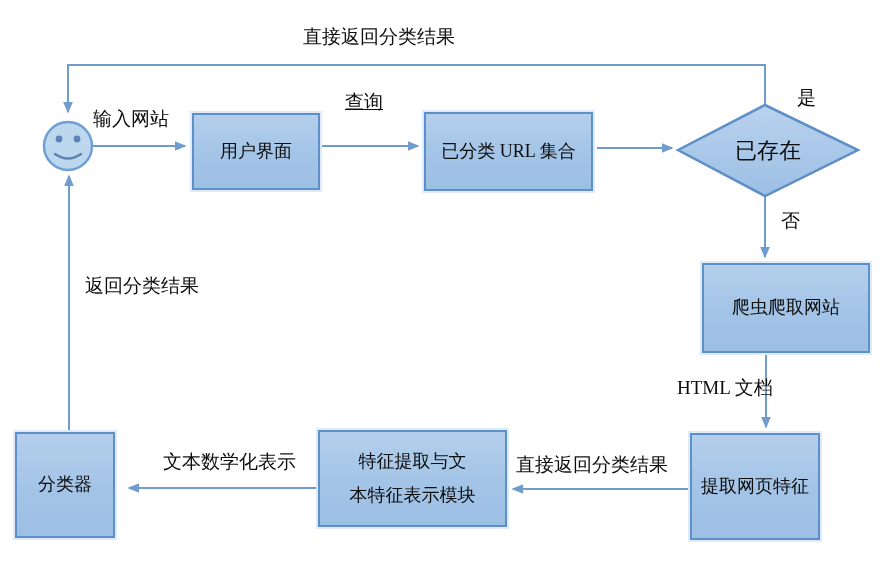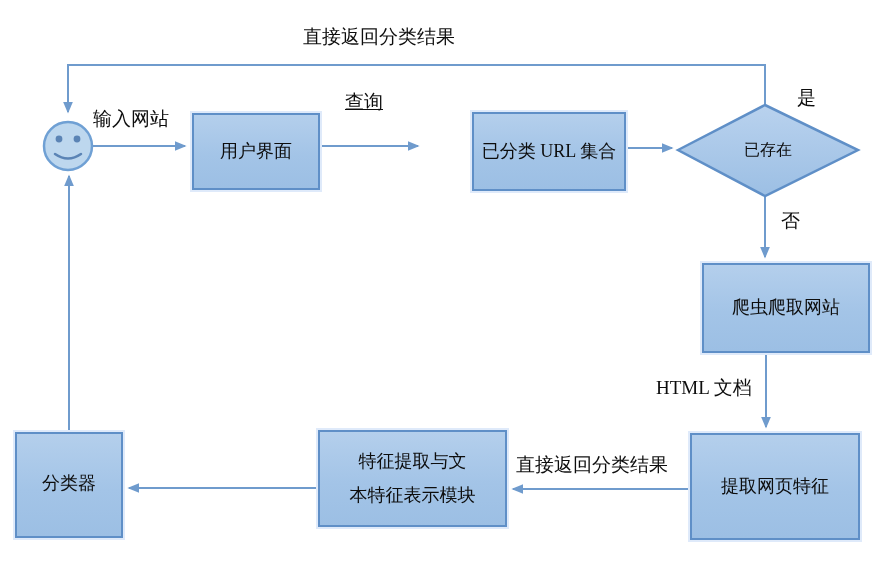--- a/index.html
+++ b/index.html
@@ -31,43 +31,43 @@
     display: flex;
     align-items: center;
     justify-content: center;
     text-align: center;
     color: #0d0d0d;
     font-size: 18px;
     white-space: pre-line;
     line-height: 1.85;
   }
   .node-ui         { left: 192px; top: 113px; width: 128px; height: 77px; }
-  .node-url-set    { left: 424px; top: 112px; width: 154px; height: 79px; margin-left: 48px; }
+  .node-url-set    { left: 424px; top: 112px; width: 169px; height: 79px; }
   .node-crawler    { left: 702px; top: 263px; width: 168px; height: 90px; }
-  .node-extract    { left: 690px; top: 433px; width: 170px; height: 107px; }
+  .node-extract    { left: 690px; top: 433px; width: 130px; height: 107px; }
   .node-feature    { left: 318px; top: 430px; width: 189px; height: 97px; }
-  .node-classifier { left: 15px;  top: 432px; width: 108px; height: 106px; font-family: Liberation Mono, monospace; }
+  .node-classifier { left: 15px;  top: 432px; width: 100px; height: 106px; }
   .diamond-label {
     position: absolute;
     left: 678px; top: 105px; width: 180px; height: 91px;
     display: flex; align-items: center; justify-content: center;
-    color: #0d0d0d; font-size: 16px;
+    color: #0d0d0d; font-size: 22px;
   }
   .edge-label {
     position: absolute;
     color: #0d0d0d;
     font-size: 19px;
     white-space: nowrap;
   }
   .lbl-direct-return  { left: 303px; top: 24px;  }
   .lbl-input-site     { left: 93px;  top: 106px; }
   .lbl-query          { left: 345px; top: 89px; text-decoration: underline;  }
   .lbl-yes            { left: 797px; top: 85px;  }
   .lbl-no             { left: 781px; top: 208px; }
-  .lbl-html-doc       { left: 656px; top: 375px; }
+  .lbl-html-doc       { left: 677px; top: 375px; }
   .lbl-valuable-tuple { left: 516px; top: 452px; }
   .lbl-math-repr      { left: 163px; top: 449px; }
   .lbl-return-result  { left: 85px;  top: 273px; }
 </style>
 </head>
 <body>
 
 <div id="canvas">
 
   <svg id="connector-layer" viewBox="0 0 884 564" xmlns="http://www.w3.org/2000/svg">
@@ -113,13 +113,15 @@
 
   <div class="diamond-label">已存在</div>
 
   <div class="edge-label lbl-direct-return">直接返回分类结果</div>
   <div class="edge-label lbl-input-site">输入网站</div>
   <div class="edge-label lbl-query">查询</div>
   <div class="edge-label lbl-yes">是</div>
   <div class="edge-label lbl-no">否</div>
   <div class="edge-label lbl-html-doc">HTML 文档</div>
   <div class="edge-label lbl-valuable-tuple">直接返回分类结果</div>
+  <div class="edge-label lbl-math-repr">文本数学化表示</div>
+  <div class="edge-label lbl-return-result">返回分类结果</div>
 </div>
 
 </body></html>

